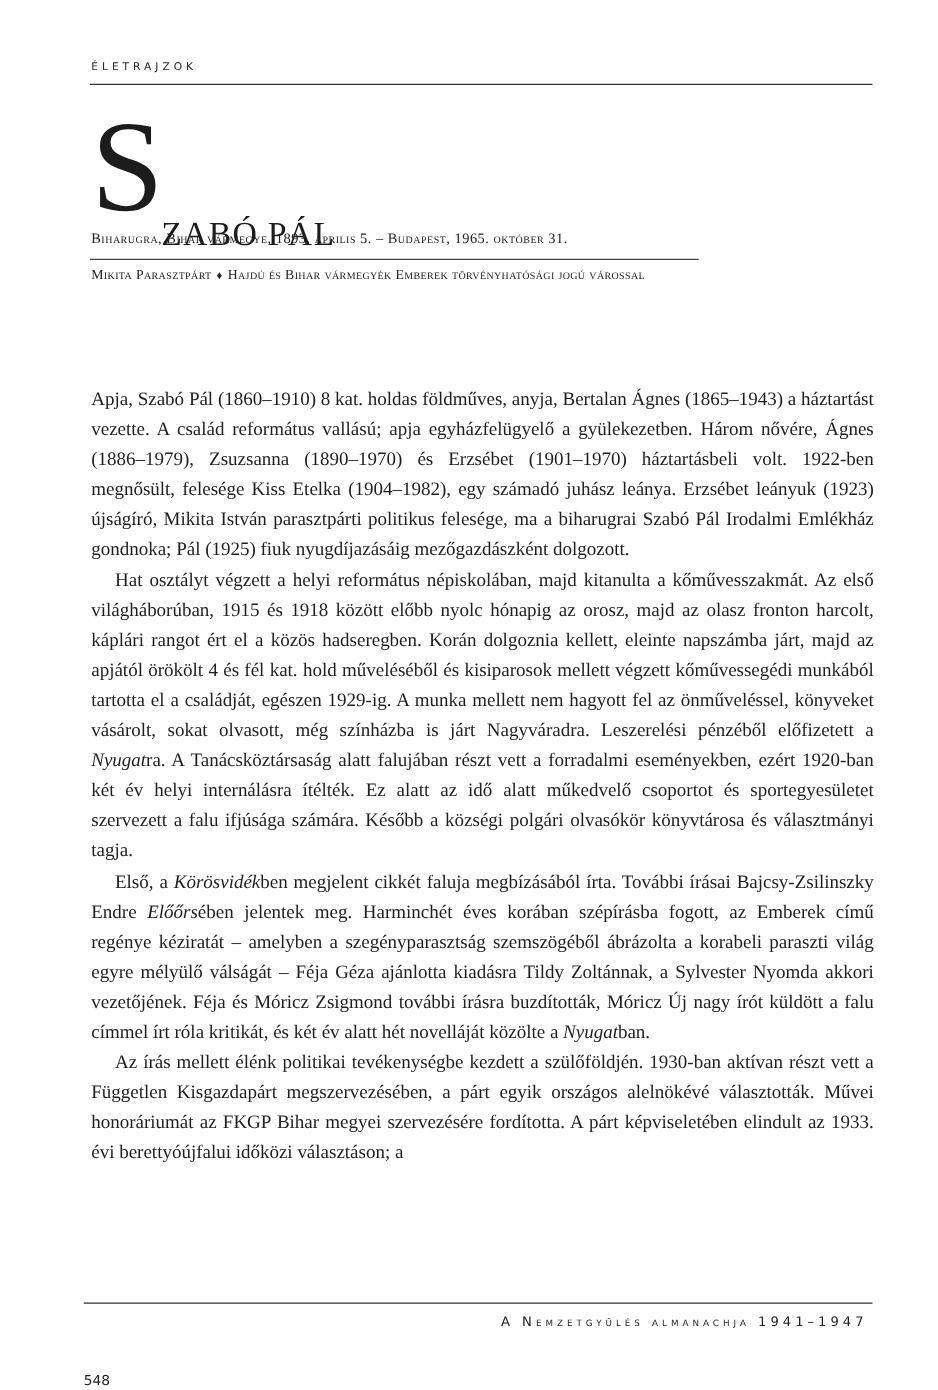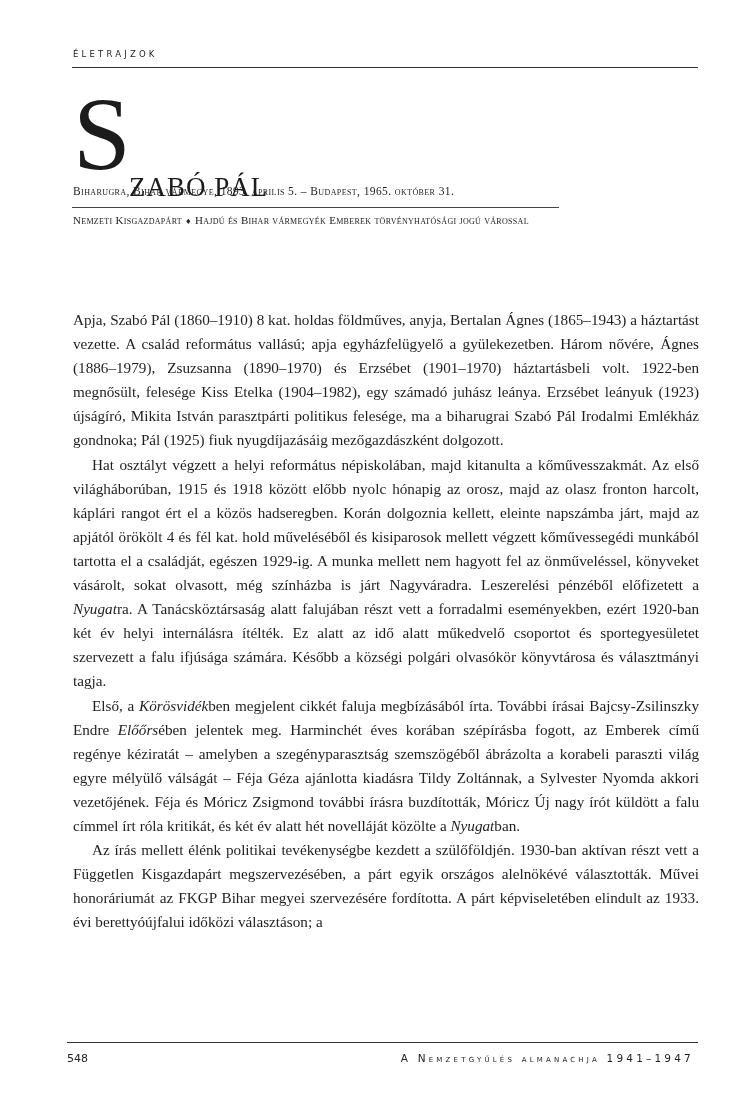--- a/index.html
+++ b/index.html
@@ -117,21 +117,21 @@
       position: absolute;
       left: 67px;
       top: 1042px;
       width: 631px;
       height: 1px;
       background: #333;
     }
     .page-number {
       position: absolute;
       left: 67px;
-      top: 1052px;
+      top: 1098px;
       font-family: "DejaVu Sans", "Liberation Sans", sans-serif;
       font-size: 11px;
       color: #222;
     }
     .running-foot {
       position: absolute;
       right: 56px;
       top: 1052px;
       font-family: "DejaVu Sans", "Liberation Sans", sans-serif;
       font-size: 10.5px;
@@ -149,21 +149,21 @@
 
 <div class="title-wrap">
   <span class="drop-cap">S</span>
   <span class="title-rest">ZABÓ PÁL</span>
 </div>
 
 <div class="birth-line">Biharugra, Bihar vármegye, 1893. április 5. – Budapest, 1965. október 31.</div>
 <div class="rule-mid"></div>
 
 <div class="party-line">
-  <span>Nemzeti Kisgazdapárt</span><span class="diamond">♦</span><span>Hajdú és Bihar vármegyék Emberek törvényhatósági jogú várossal</span>
+  <span>Mikita Parasztpárt</span><span class="diamond">♦</span><span>Hajdú és Bihar vármegyék Emberek törvényhatósági jogú várossal</span>
 </div>
 
 <div class="body-text">
     <p class="first"><span>Apja, Szabó Pál (1860–1910) 8 kat. holdas földműves, anyja, Bertalan Ágnes (1865–1943) a háztartást vezette. A család református vallású; apja egyházfelügyelő a gyüle­kezetben. Három nővére, Ágnes (1886–1979), Zsuzsanna (1890–1970) és Erzsébet (1901–1970) háztartásbeli volt. 1922-ben megnősült, felesége Kiss Etelka (1904–1982), egy számadó juhász leánya. Erzsébet leányuk (1923) újságíró, Mikita István parasztpárti politikus felesége, ma a biharugrai Szabó Pál Irodalmi Emlékház gondno­ka; Pál (1925) fiuk nyugdíjazásáig mezőgazdászként dolgozott.</span></p>
     <p><span>Hat osztályt végzett a helyi református népiskolában, majd kitanulta a kőműves­szakmát. Az első világháborúban, 1915 és 1918 között előbb nyolc hónapig az orosz, majd az olasz fronton harcolt, káplári rangot ért el a közös hadseregben. Korán dol­goznia kellett, eleinte napszámba járt, majd az apjától örökölt 4 és fél kat. hold műve­léséből és kisiparosok mellett végzett kőművessegédi munkából tartotta el a családját, egészen 1929-ig. A munka mellett nem hagyott fel az önműveléssel, könyveket vásá­rolt, sokat olvasott, még színházba is járt Nagyváradra. Leszerelési pénzéből előfize­tett a </span><em>Nyugat</em><span>ra. A Tanácsköztársaság alatt falujában részt vett a forradalmi esemé­nyekben, ezért 1920-ban két év helyi internálásra ítélték. Ez alatt az idő alatt műked­velő csoportot és sportegyesületet szervezett a falu ifjúsága számára. Később a községi polgári olvasókör könyvtárosa és választmányi tagja.</span></p>
     <p><span>Első, a </span><em>Körösvidék</em><span>ben megjelent cikkét faluja megbízásából írta. További írásai Baj­csy-Zsilinszky Endre </span><em>Előőrs</em><span>ében jelentek meg. Harminchét éves korában szépírásba fogott, az Emberek című regénye kéziratát – amelyben a szegényparasztság szemszö­géből ábrázolta a korabeli paraszti világ egyre mélyülő válságát – Féja Géza ajánlotta kiadásra Tildy Zoltánnak, a Sylvester Nyomda akkori vezetőjének. Féja és Móricz Zsigmond további írásra buzdították, Móricz Új nagy írót küldött a falu címmel írt ró­la kritikát, és két év alatt hét novelláját közölte a </span><em>Nyugat</em><span>ban.</span></p>
     <p><span>Az írás mellett élénk politikai tevékenységbe kezdett a szülőföldjén. 1930-ban aktí­van részt vett a Független Kisgazdapárt megszervezésében, a párt egyik országos alel­nökévé választották. Művei honoráriumát az FKGP Bihar megyei szervezésére fordí­totta. A párt képviseletében elindult az 1933. évi berettyóújfalui időközi választáson; a</span></p>
   </div>
 
 <div class="rule-bottom"></div>

